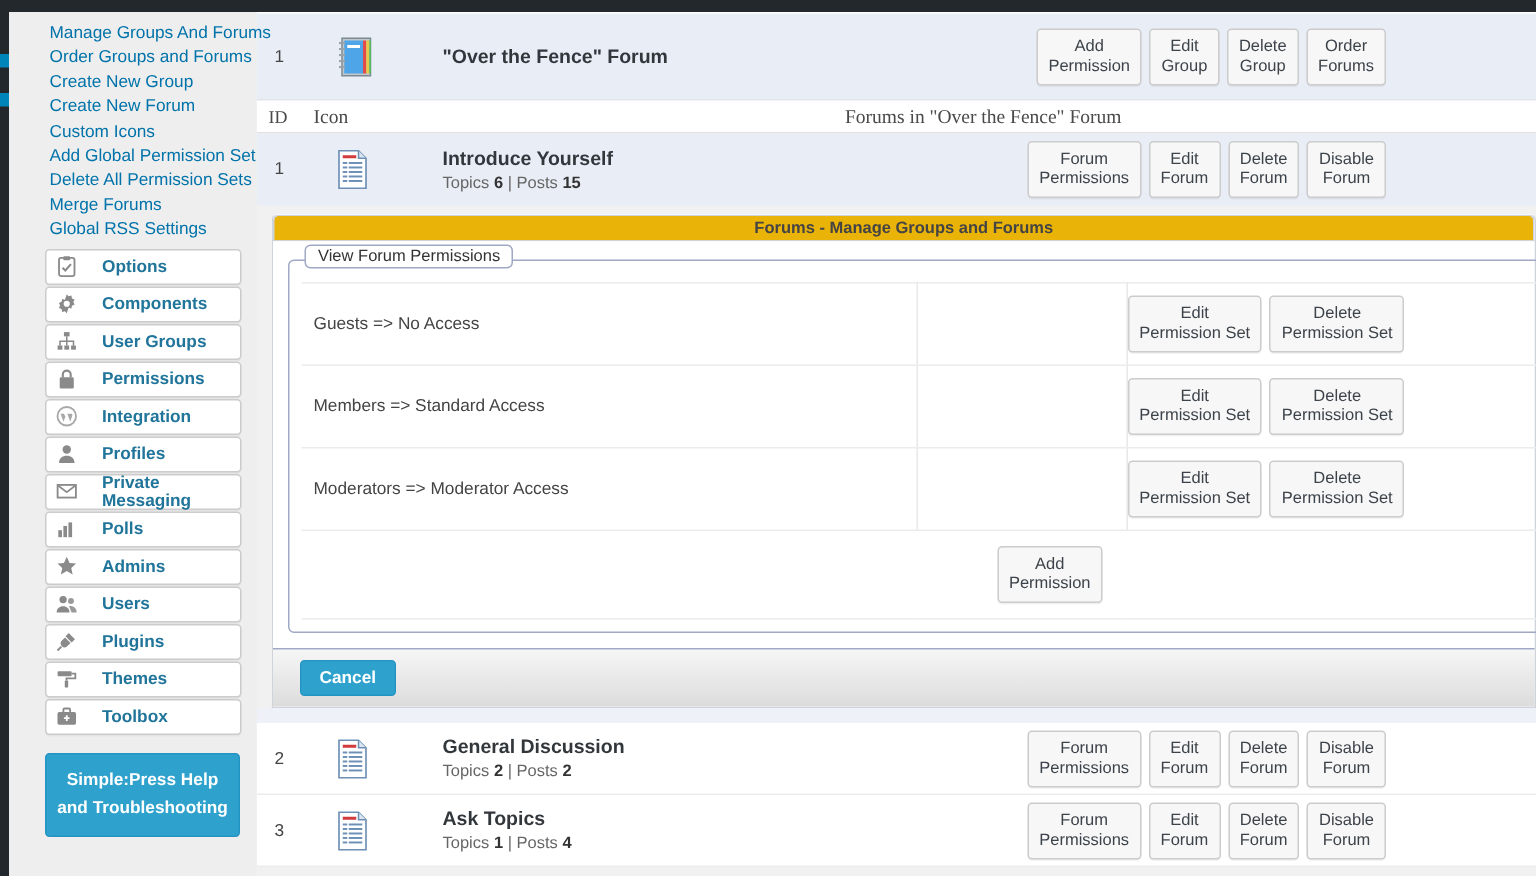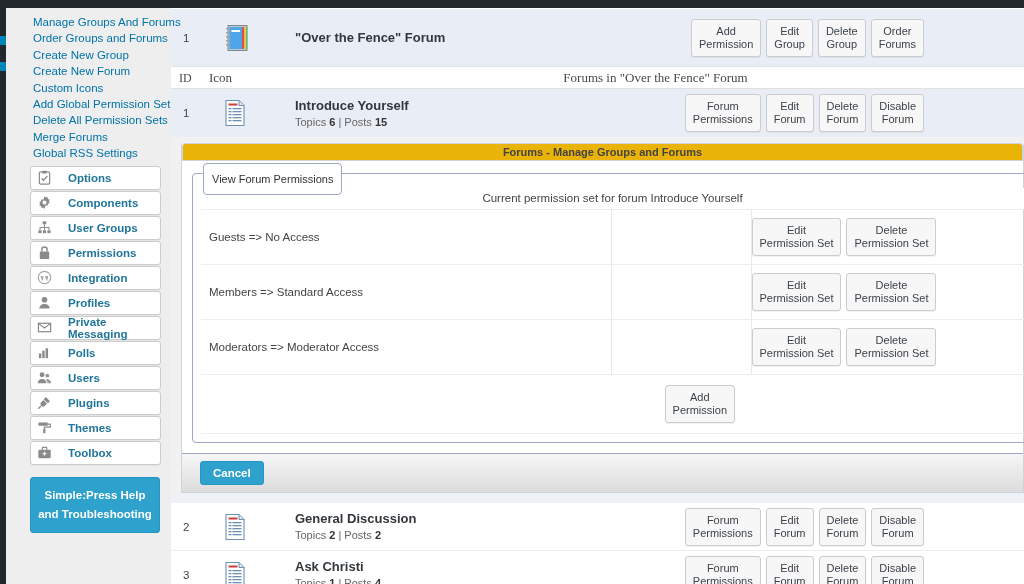--- a/index.html
+++ b/index.html
@@ -101,21 +101,21 @@
     font-size: 11px; font-weight: 700; color: #444; text-align: center;
   }
   .panel-body { background: #fff; padding: 12px 10px 0 10px; }
   .fieldset {
     border: 1px solid #9fa8c4; border-radius: 4px; position: relative;
     padding: 14px 8px 8px 8px; margin-right: -20px;
   }
   .legend {
     position: absolute; top: -11px; left: 10px;
     background: #fff; border: 1px solid #9fa8c4; border-radius: 4px;
-    font-size: 11px; color: #333; padding: 9px 8px; font-weight: 400;
+    font-size: 11px; color: #333; padding: 1px 8px; font-weight: 400;
   }
   .ptable { width: 100%; border-collapse: collapse; }
   .ptable td { border-top: 1px solid #ececec; border-bottom: 1px solid #ececec; }
   .pcap {
     background: #fff; text-align: center; font-size: 11.5px; color: #444;
     padding: 4px 0 5px 0; border: none !important;
   }
   .prow-label { font-size: 11.5px; color: #444; padding: 14px 0 14px 8px; width: 410px;
                 border-right: 1px solid #e8e8e8; }
   .prow-mid { width: 140px; border-right: 1px solid #e8e8e8; }
@@ -217,20 +217,26 @@
         </svg>
       <span class="lbl">Private Messaging</span>
     </div>
     <div class="sb-box">
       <svg class="sb-ico" viewBox="0 0 16 16">
           <rect x="2" y="9" width="2.6" height="5" fill="#8a8a8a"></rect>
           <rect x="5.6" y="6" width="2.6" height="8" fill="#8a8a8a"></rect>
           <rect x="9.2" y="3.5" width="2.6" height="10.5" fill="#8a8a8a"></rect>
         </svg>
       <span class="lbl">Polls</span>
+    </div>
+    <div class="sb-box">
+      <svg class="sb-ico" viewBox="0 0 16 16">
+          <path d="M8 1.3l2 4.3 4.6.5-3.4 3.1 1 4.6L8 11.4l-4.2 2.4 1-4.6L1.4 6.1 6 5.6z" fill="#8a8a8a"></path>
+        </svg>
+      <span class="lbl">Admins</span>
     </div>
     <div class="sb-box">
       <svg class="sb-ico" viewBox="0 0 16 16">
           <circle cx="5.4" cy="5" r="2.6" fill="#8a8a8a"></circle>
           <circle cx="11" cy="6" r="2.1" fill="#9a9a9a"></circle>
           <path d="M.8 14.2c0-2.9 2-4.5 4.6-4.5s4.6 1.6 4.6 4.5z" fill="#8a8a8a"></path>
           <path d="M9.6 9.6c2.2-.2 5.4.6 5.4 4.6h-3.6" fill="#9a9a9a"></path>
         </svg>
       <span class="lbl">Users</span>
     </div>
@@ -365,23 +371,20 @@
       </div>
     </div>
 
     <div class="panel">
       <div class="panel-head">Forums - Manage Groups and Forums</div>
       <div class="panel-body">
         <div class="fieldset">
           <div class="legend">View Forum Permissions</div>
           <table class="ptable">
             <tbody>
-                <tr>
-              <td class="pcap" colspan="4">Current permission set for forum Introduce Yourself</td>
-            </tr>
             <tr>
               <td class="prow-label">Guests =&gt; No Access</td>
               <td class="prow-mid"></td>
               <td class="prow-btns">
                 <div class="grp">
                   <button class="btn2">
                         <span>Edit</span>
                         <span>Permission Set</span>
                       </button>
                   <button class="btn2">
@@ -508,21 +511,21 @@
               <rect x="5.5" y="15" width="3" height="1.3"></rect>
               <rect x="9.5" y="15" width="9" height="1.3"></rect>
               <rect x="5.5" y="18" width="3" height="1.3"></rect>
               <rect x="9.5" y="18" width="9" height="1.3"></rect>
               <rect x="5.5" y="21" width="3" height="1.3"></rect>
               <rect x="9.5" y="21" width="9" height="1.3"></rect>
             </g>
         </svg>
       </div>
       <div class="cell-name">
-        <div class="nm">Ask Christi</div>
+        <div class="nm">Ask Topics</div>
         <div class="sub"><span>Topics</span> <b>1</b> | <span>Posts</span> <b>4</b></div>
       </div>
       <div class="cell-btns">
         <button class="btn2">
             <span>Forum</span>
             <span>Permissions</span>
           </button>
         <button class="btn2">
             <span>Edit</span>
             <span>Forum</span>

